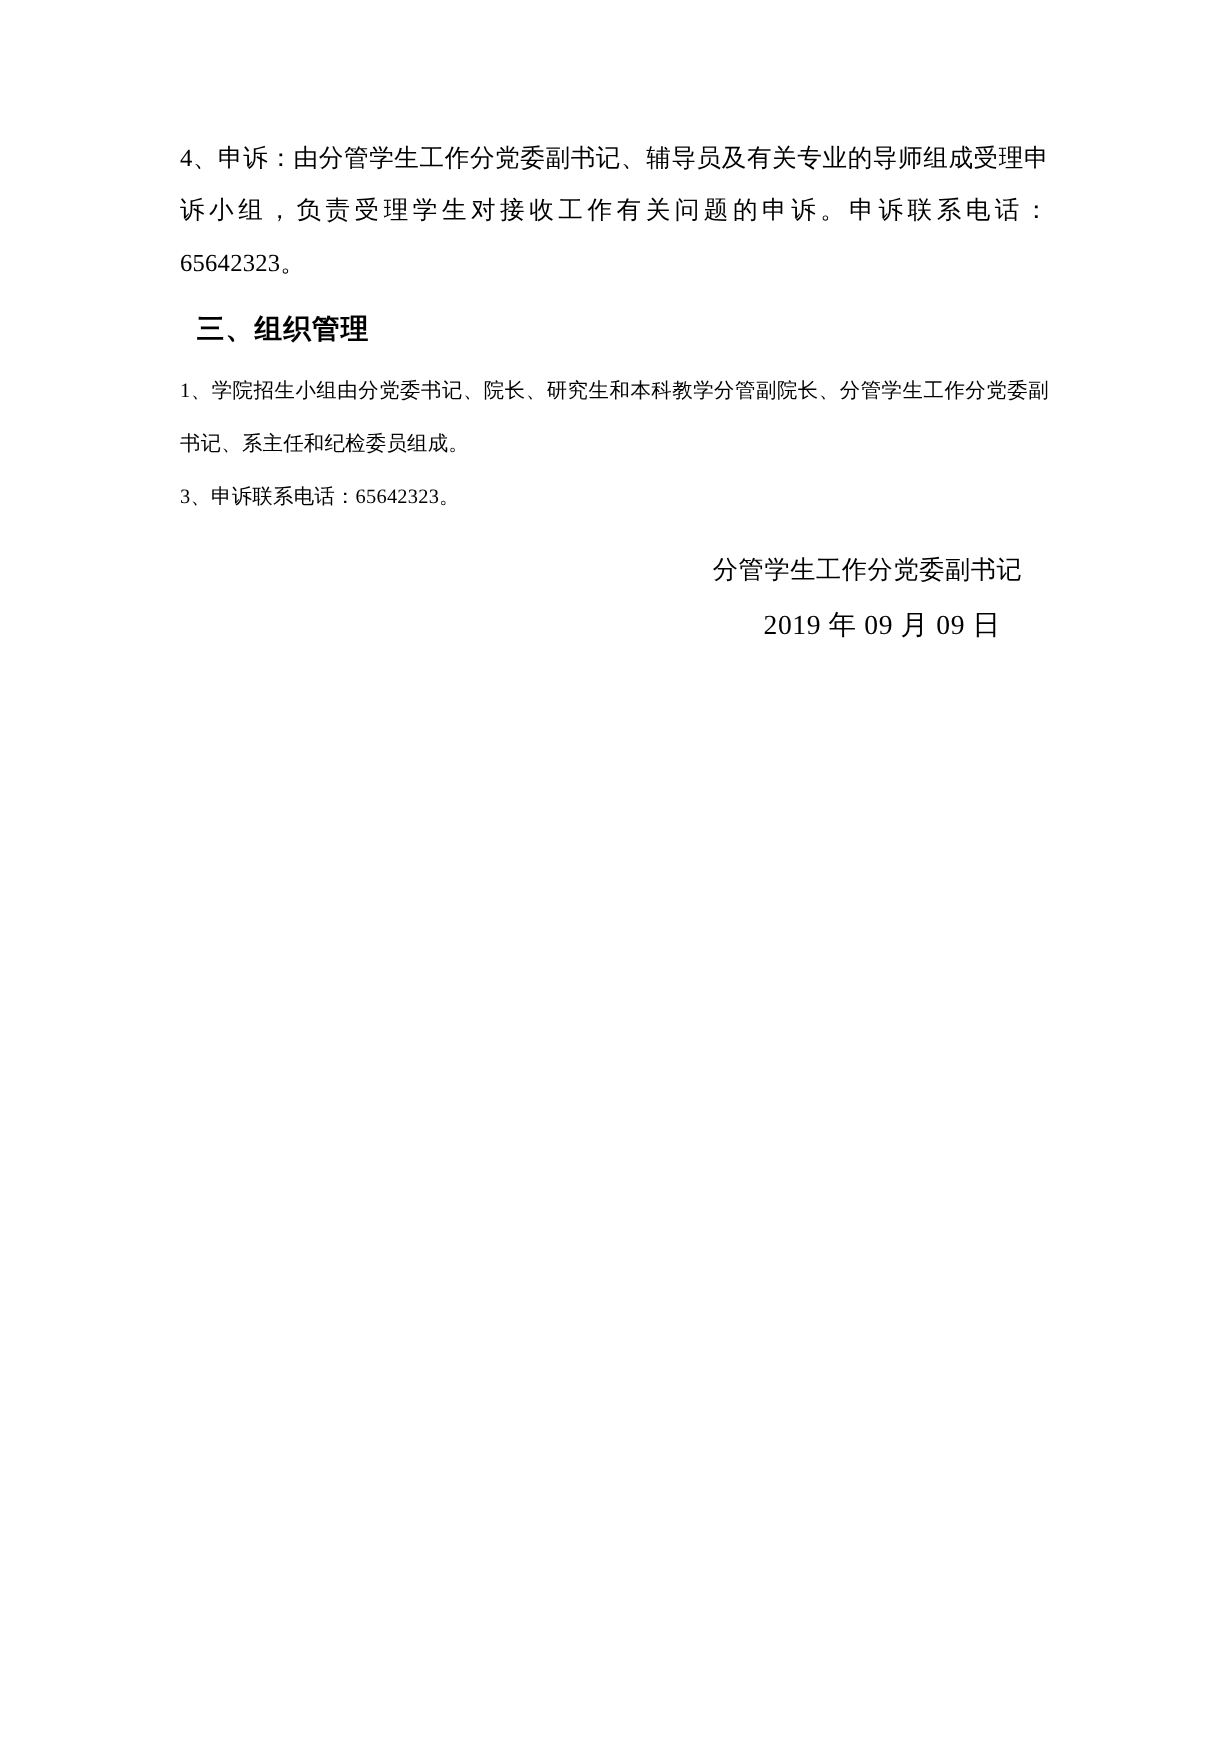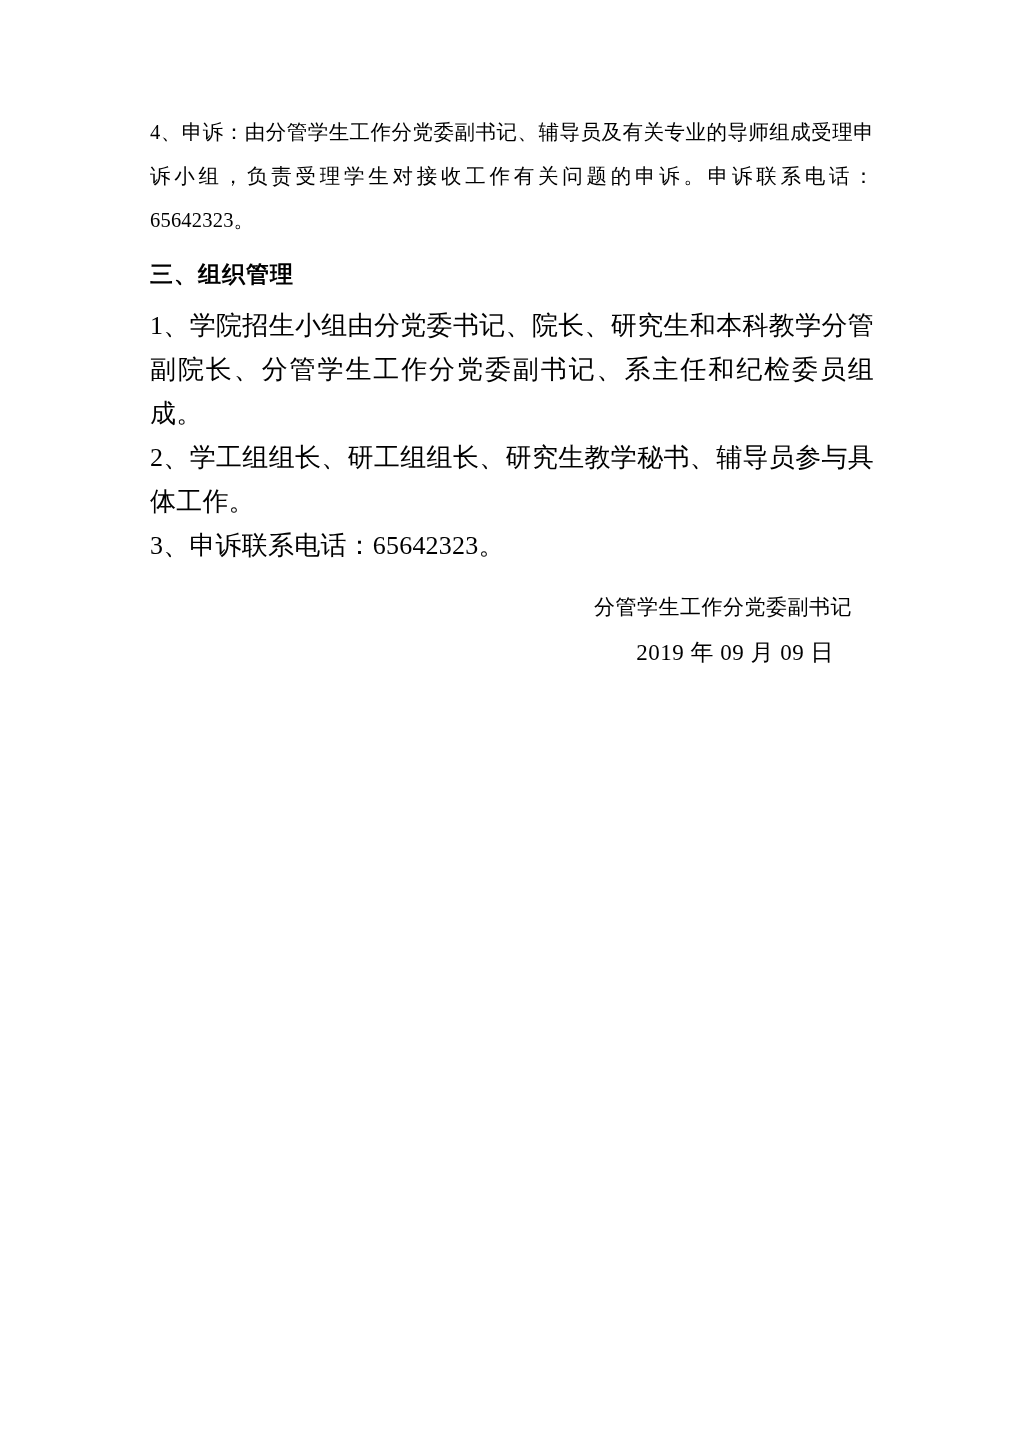--- a/index.html
+++ b/index.html
@@ -33,25 +33,25 @@
     margin: 0 0 2px 0;
     letter-spacing: 0.2px;
   }
   .para.indent-hang {
     text-indent: 0;
   }
   .section-heading {
     font-size: 23px;
     font-weight: bold;
     line-height: 50px;
-    margin: 8px 0 4px 0;
+    margin: 8px 0 4px 14px;
     letter-spacing: 1px;
   }
   .list-item {
-    font-size: 26px;
+    font-size: 17px;
     line-height: 44px;
     text-align: justify;
     text-justify: inter-ideograph;
     margin: 0;
     letter-spacing: 0.2px;
   }
   .signature-block {
     margin-top: 16px;
     text-align: right;
     padding-right: 22px;
@@ -73,21 +73,20 @@
 
 <div class="page">
   <div class="doc-body">
 
     <p class="para indent-hang">4、申诉：由分管学生工作分党委副书记、辅导员及有关专业的导师组成受理申诉小组，负责受理学生对接收工作有关问题的申诉。申诉联系电话：65642323。</p>
 
     <h2 class="section-heading">三、组织管理</h2>
 
     <p class="list-item">1、学院招生小组由分党委书记、院长、研究生和本科教学分管副院长、分管学生工作分党委副书记、系主任和纪检委员组成。</p>
 
-    <p class="list-item">2、学工组组长、研工组组长、研究生教学秘书、辅导员参与具体工作。</p>
 
     <p class="list-item">3、申诉联系电话：65642323。</p>
 
     <div class="signature-block">
       <div class="signature-org">分管学生工作分党委副书记</div>
       <div class="signature-date">2019 年 09 月 09 日</div>
     </div>
 
   </div>
 </div>

